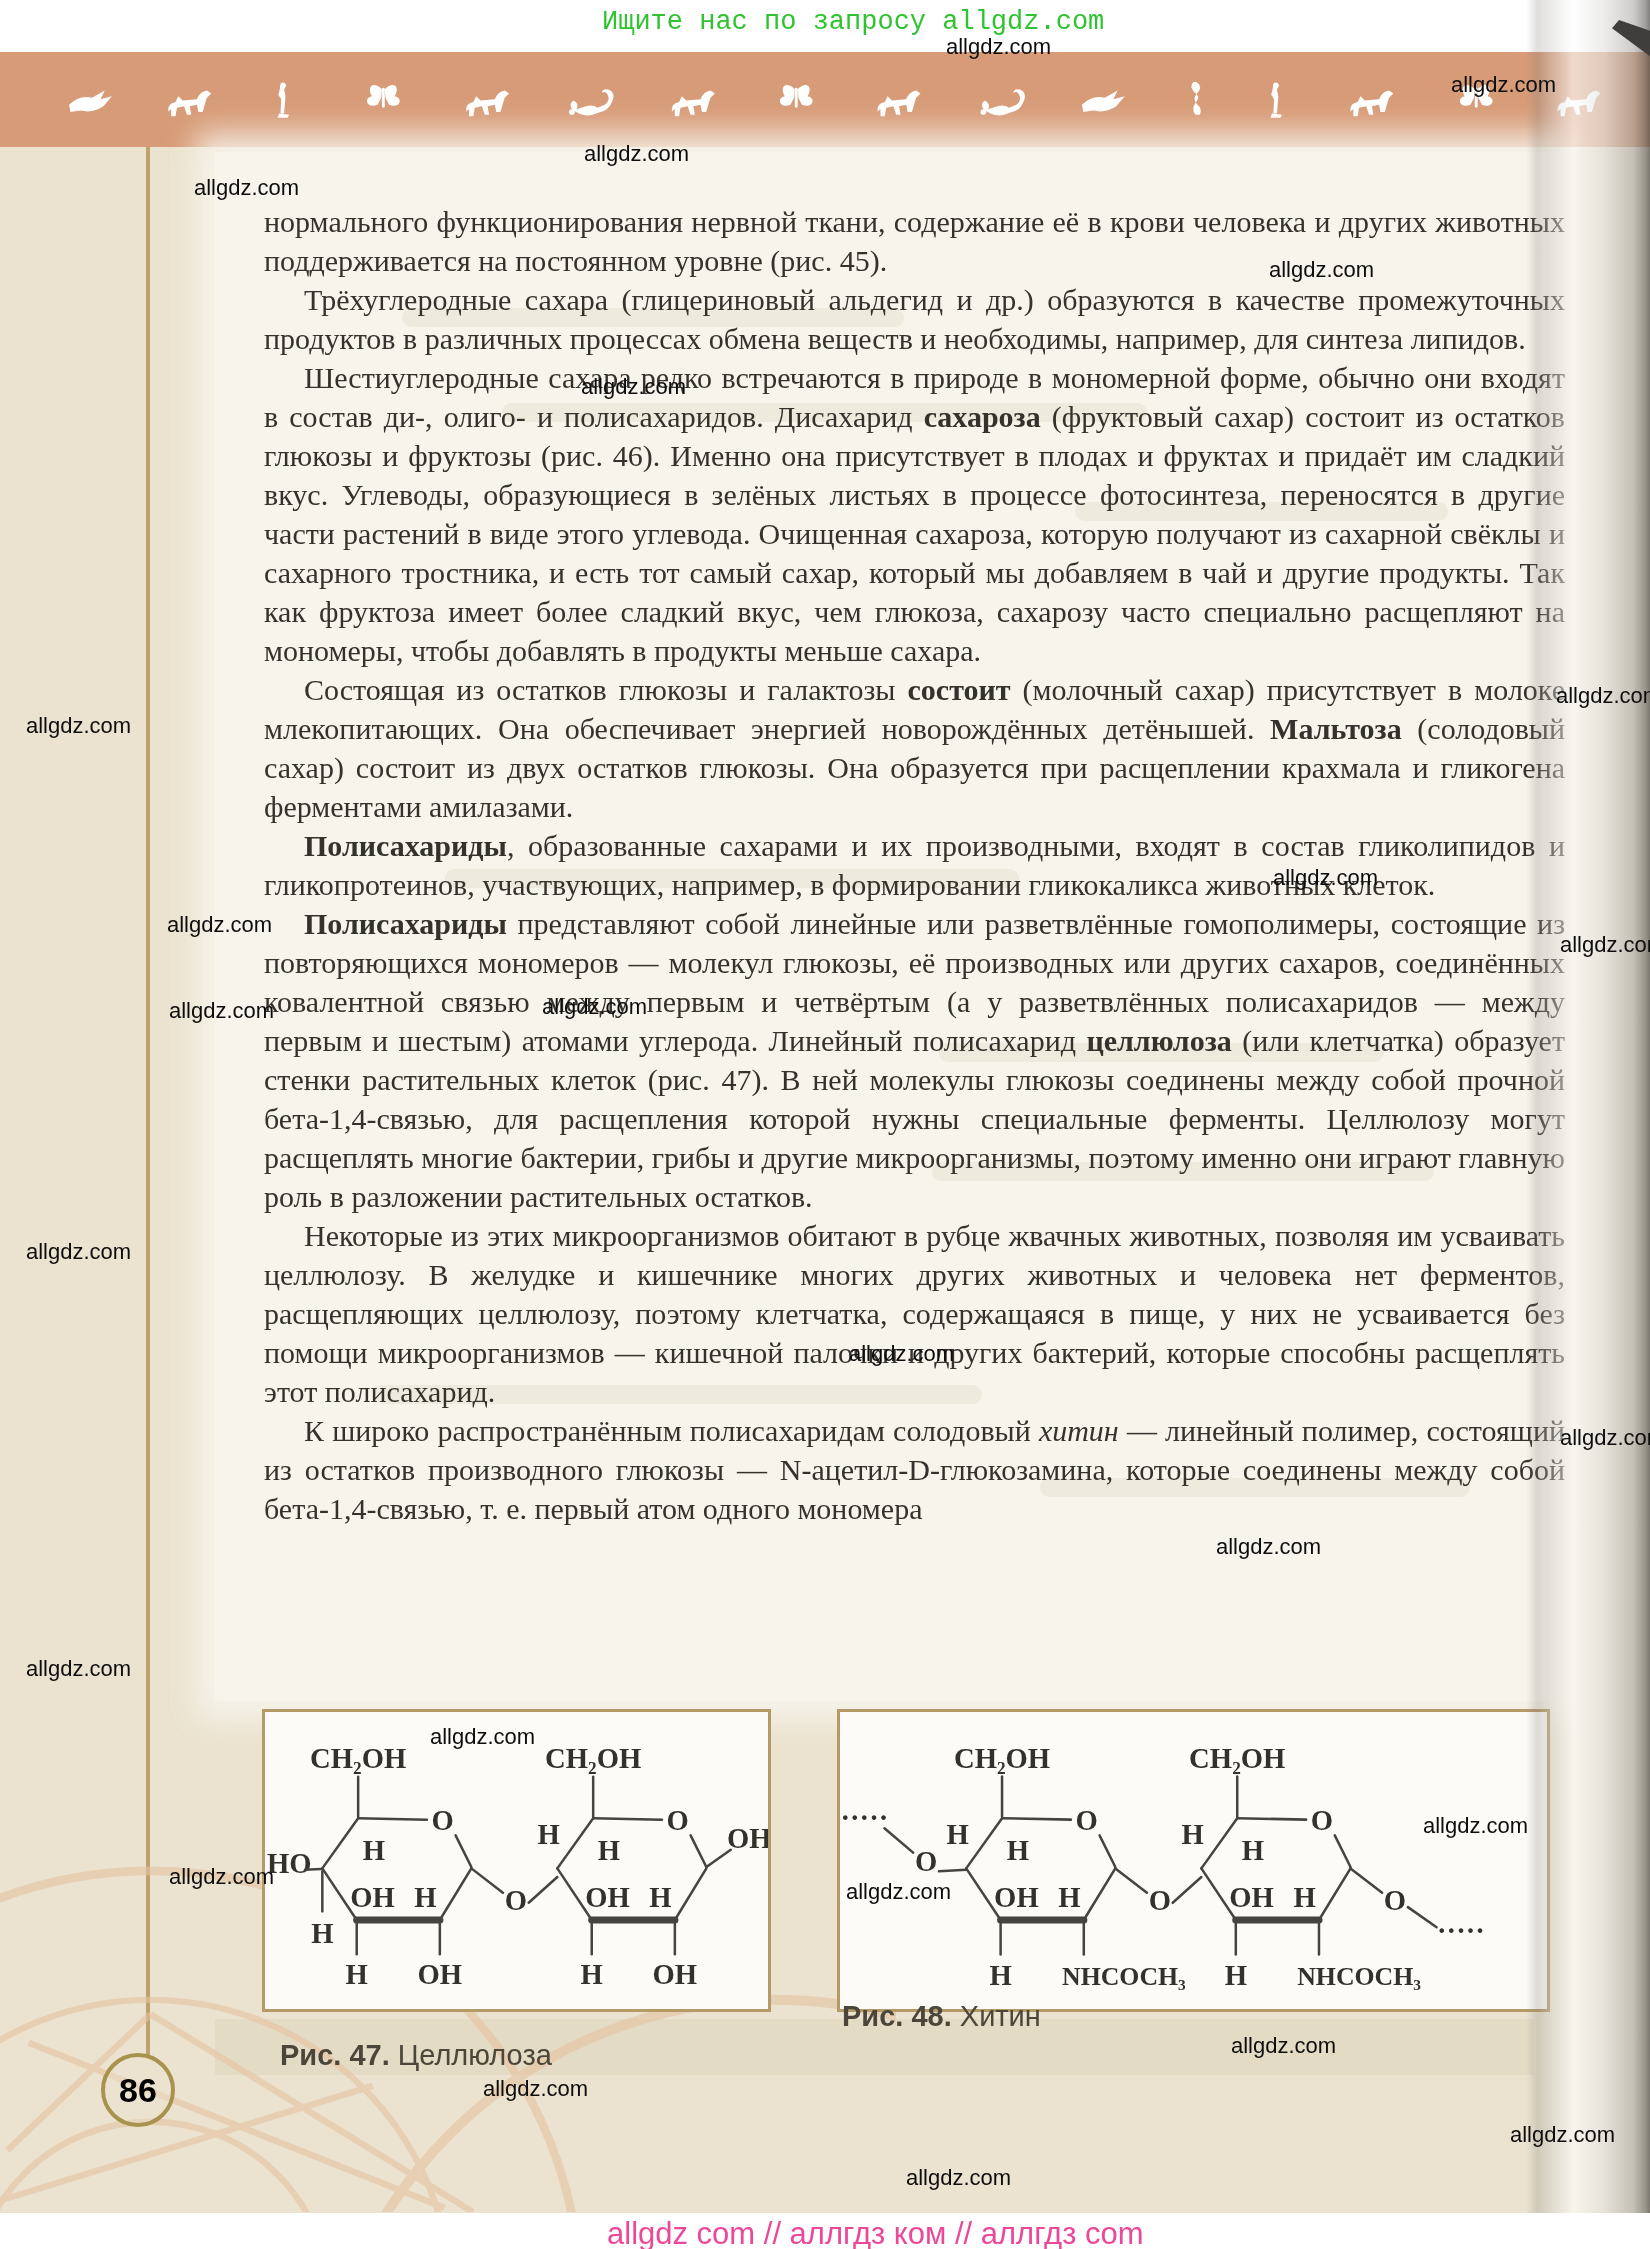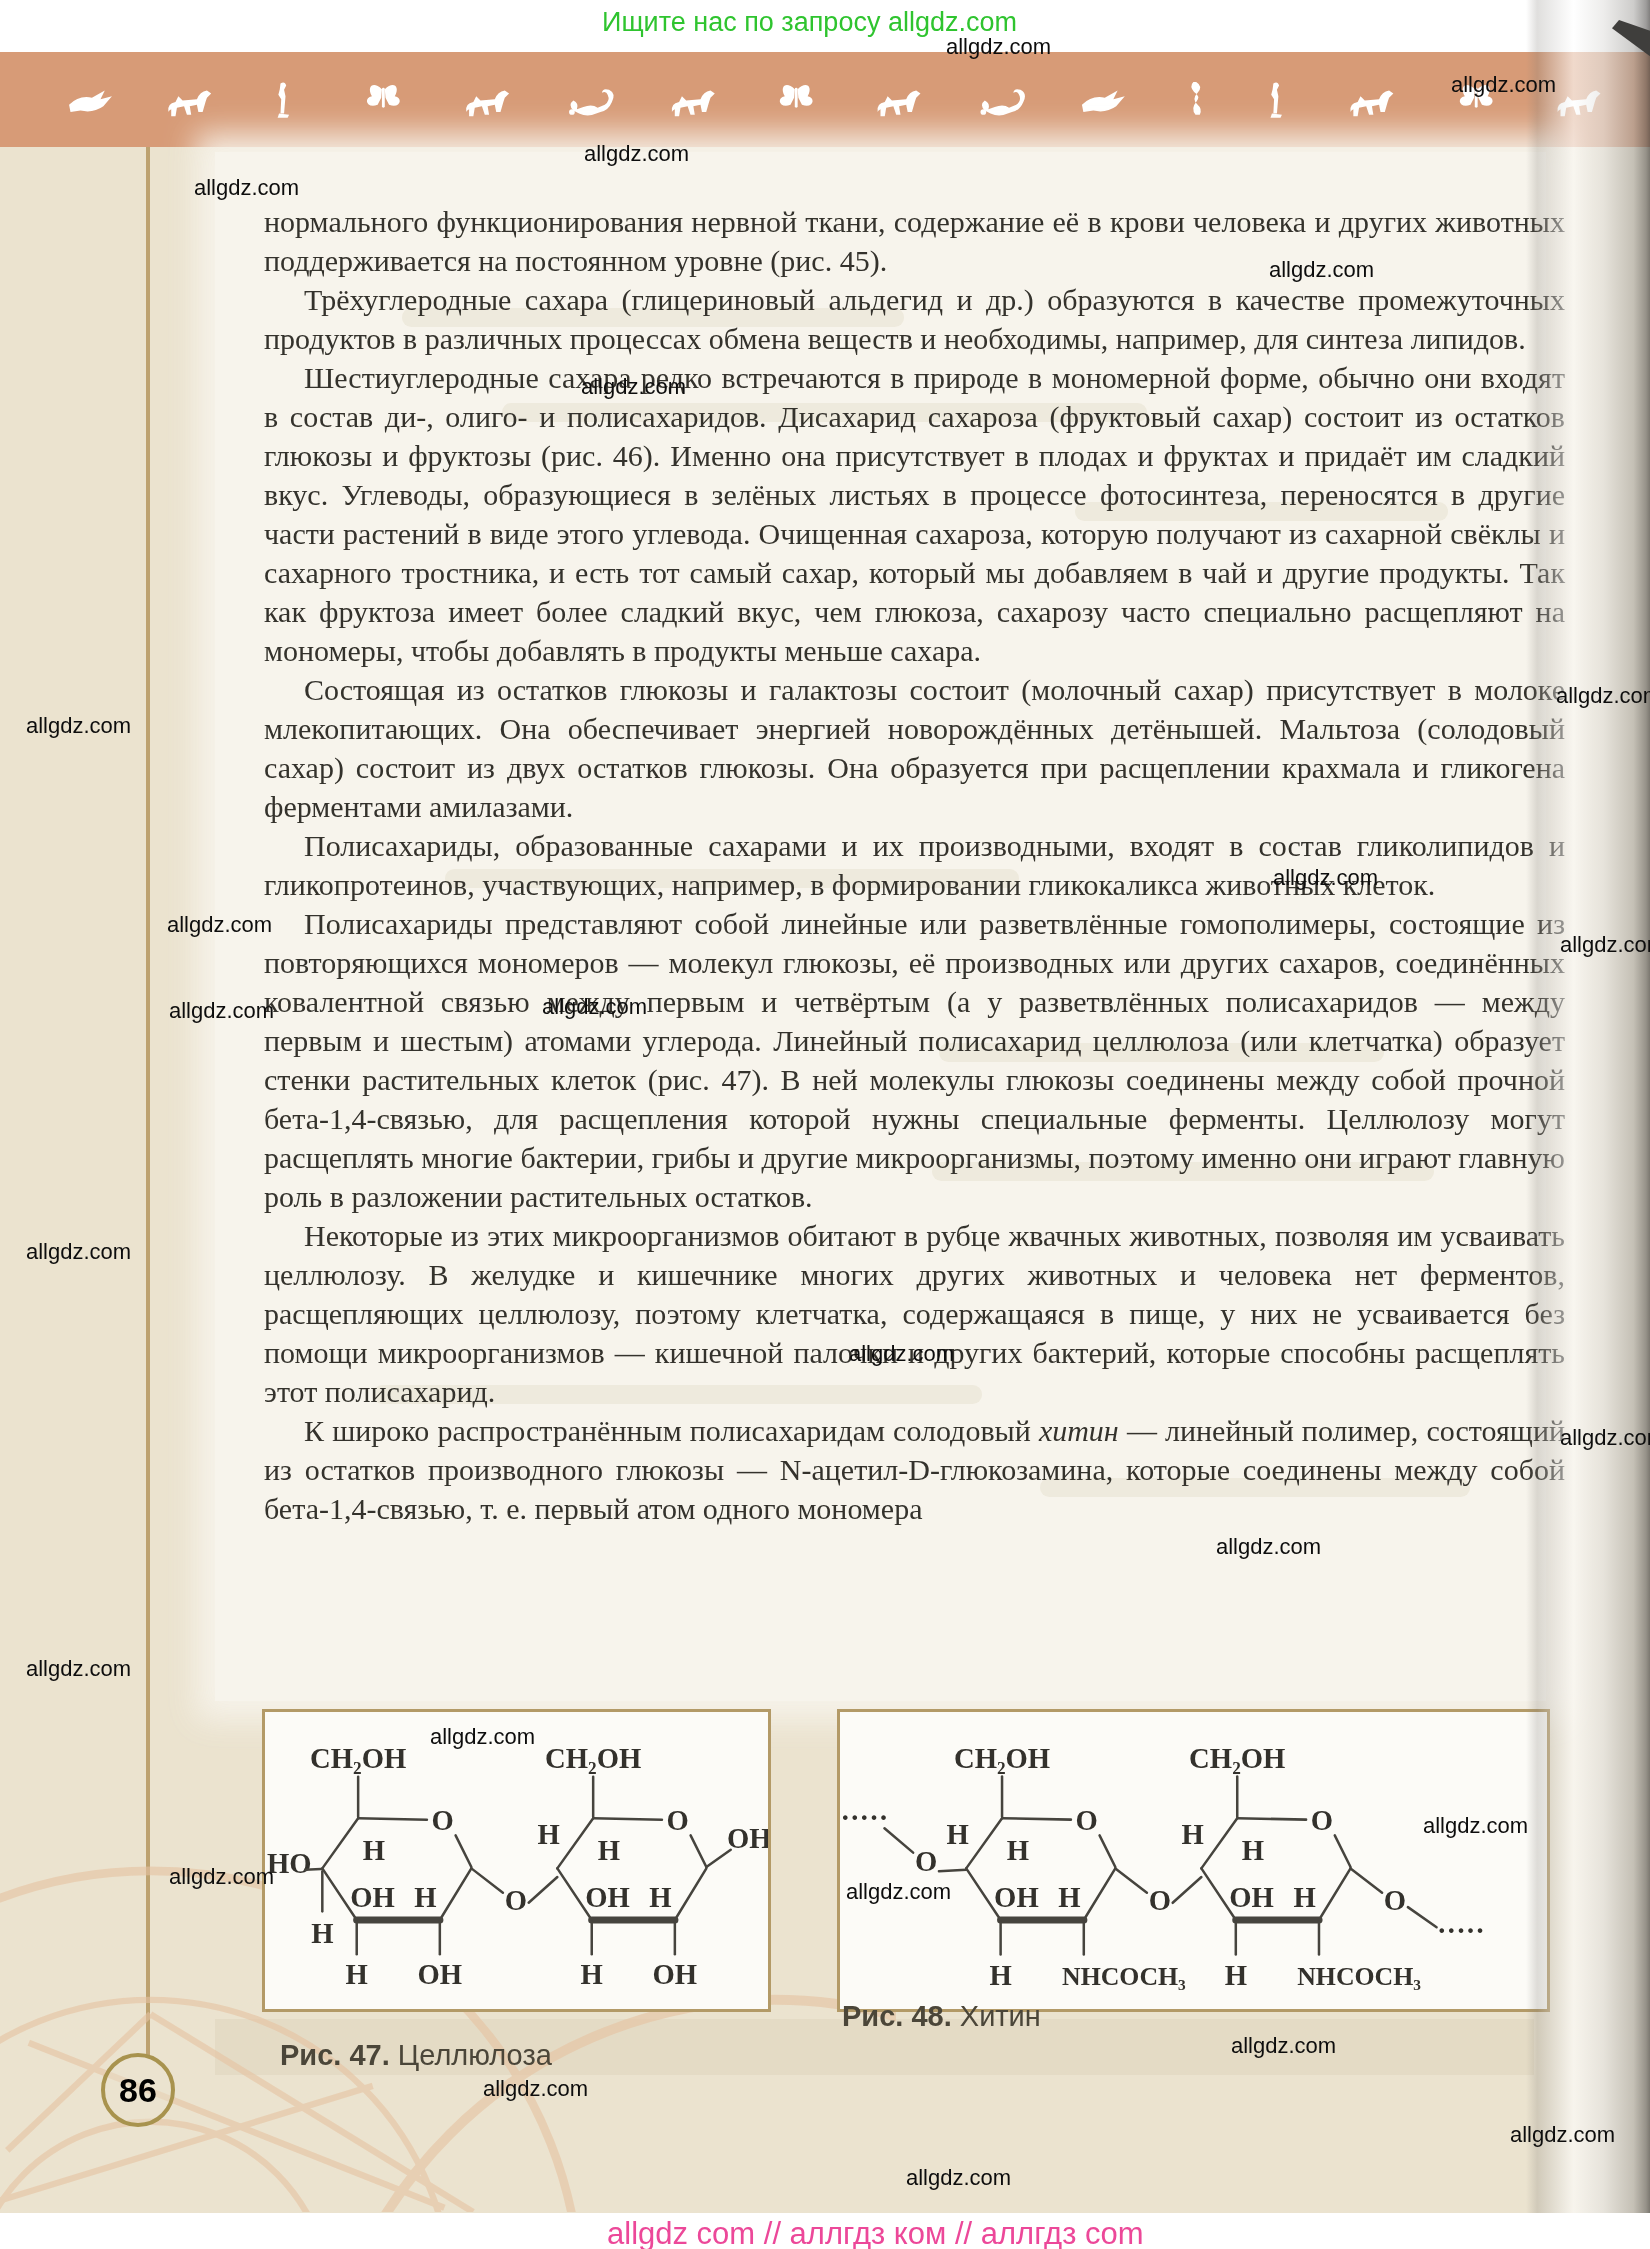--- a/index.html
+++ b/index.html
@@ -6,21 +6,21 @@
   .page{
     position:relative; width:1651px; height:2250px;
     background:#ebe3cf; overflow:hidden;
     font-family:"Liberation Serif","DejaVu Serif",serif;
   }
   
   .top-strip{position:absolute;left:0;top:0;width:1651px;height:52px;background:#ffffff;z-index:4;}
   .bottom-strip{position:absolute;left:0;top:2213px;width:1651px;height:37px;background:#ffffff;z-index:6;}
   .promo-green{
     position:absolute;left:602px;top:7.2px;width:502px;
-    font-family:Liberation Sans, sans-serif;
+    font-family:Liberation Mono, monospace;
     font-size:27px;color:#2fc42f;white-space:nowrap;
   }
   .footer-purple{
     position:absolute;left:607px;top:2.9px;
     font-family:"Liberation Sans","DejaVu Sans",sans-serif;
     font-size:31px;color:#ec4899;white-space:nowrap;
   }
   
   .band{position:absolute;left:0;top:52px;width:1651px;height:95px;background:#d79b77;z-index:1;}
   .band svg{position:absolute;left:0;top:0;}
@@ -33,21 +33,21 @@
   .caption-strip{position:absolute;left:215px;top:2019px;width:1319px;height:56px;background:rgba(208,196,166,.25);z-index:1;}
   
   .bleed{position:absolute;height:18.6px;border-radius:9.3px;background:rgba(168,150,92,.10);z-index:2;}
   
   .bodytext{
     position:absolute;left:264px;top:202px;width:1301px;z-index:3;
     font-size:30px;line-height:39px;color:#34322c;text-align:justify;
   }
   .bodytext p{margin:0;text-indent:40px;}
   .bodytext p.noindent{text-indent:0;}
-  .bodytext b{font-weight:400;}
+  .bodytext b{font-weight:700;}
   .bodytext i{font-style:italic;}
   
   .figbox{position:absolute;border:3.6px solid #b39a67;background:#fcfbf7;z-index:3;}
   .fig47{left:262px;top:1709px;width:503px;height:297px;}
   .fig48{left:837px;top:1709px;width:707px;height:297px;}
   .figbox svg{position:absolute;left:0;top:0;}
   svg text.chem{
     font-family:"Liberation Serif","DejaVu Serif",serif;
     font-weight:700;font-size:40px;fill:#33312c;
   }

